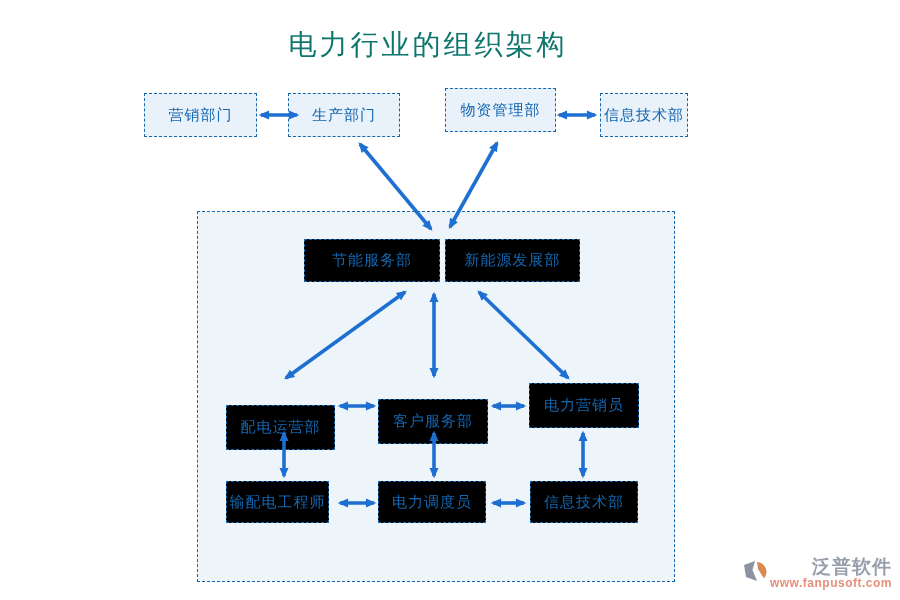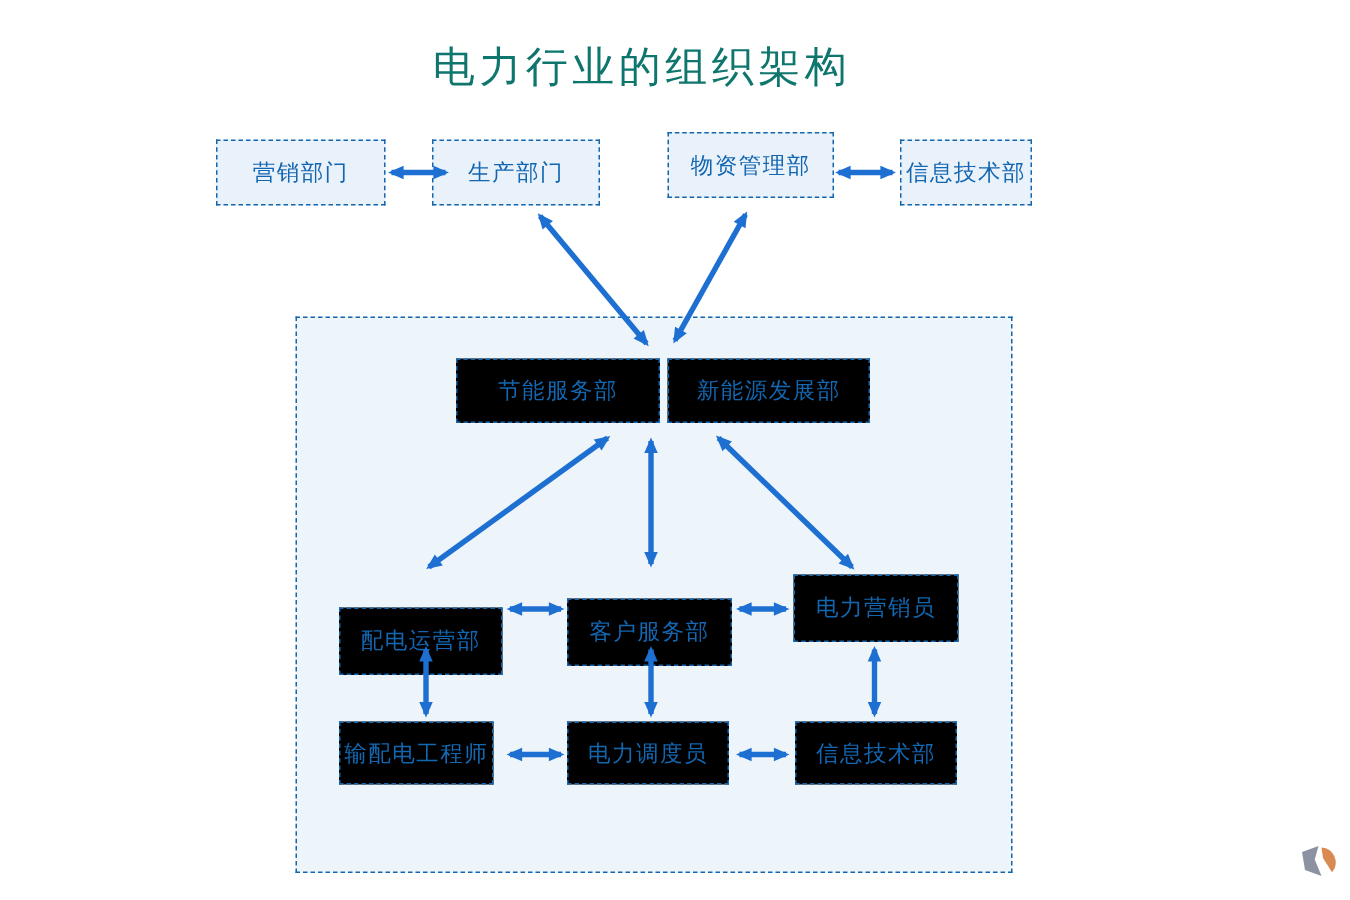--- a/index.html
+++ b/index.html
@@ -106,13 +106,17 @@
   <line class="arrow" x1="583" y1="433" x2="583" y2="476" marker-start="url(#ah)" marker-end="url(#ah)"></line>
   <line class="arrow" x1="340" y1="503" x2="374" y2="503" marker-start="url(#ah)" marker-end="url(#ah)"></line>
   <line class="arrow" x1="493" y1="503" x2="524" y2="503" marker-start="url(#ah)" marker-end="url(#ah)"></line>
 </svg>
 
 <div class="logo">
   <svg width="26" height="30" viewBox="0 0 26 30">
     <polygon points="2,8 13,4 10.5,13 15,24 4,20" fill="#8c92a2"></polygon>
     <path d="M15,5 a10,10 0 0 1 7,16.5 l-6,-9.5 z" fill="#d98a52"></path>
   </svg>
+  <div class="logo-texts">
+    <span class="logo-brand">泛普软件</span>
+    <span class="logo-url">www.fanpusoft.com</span>
+  </div>
 </div>
 
 </body></html>

